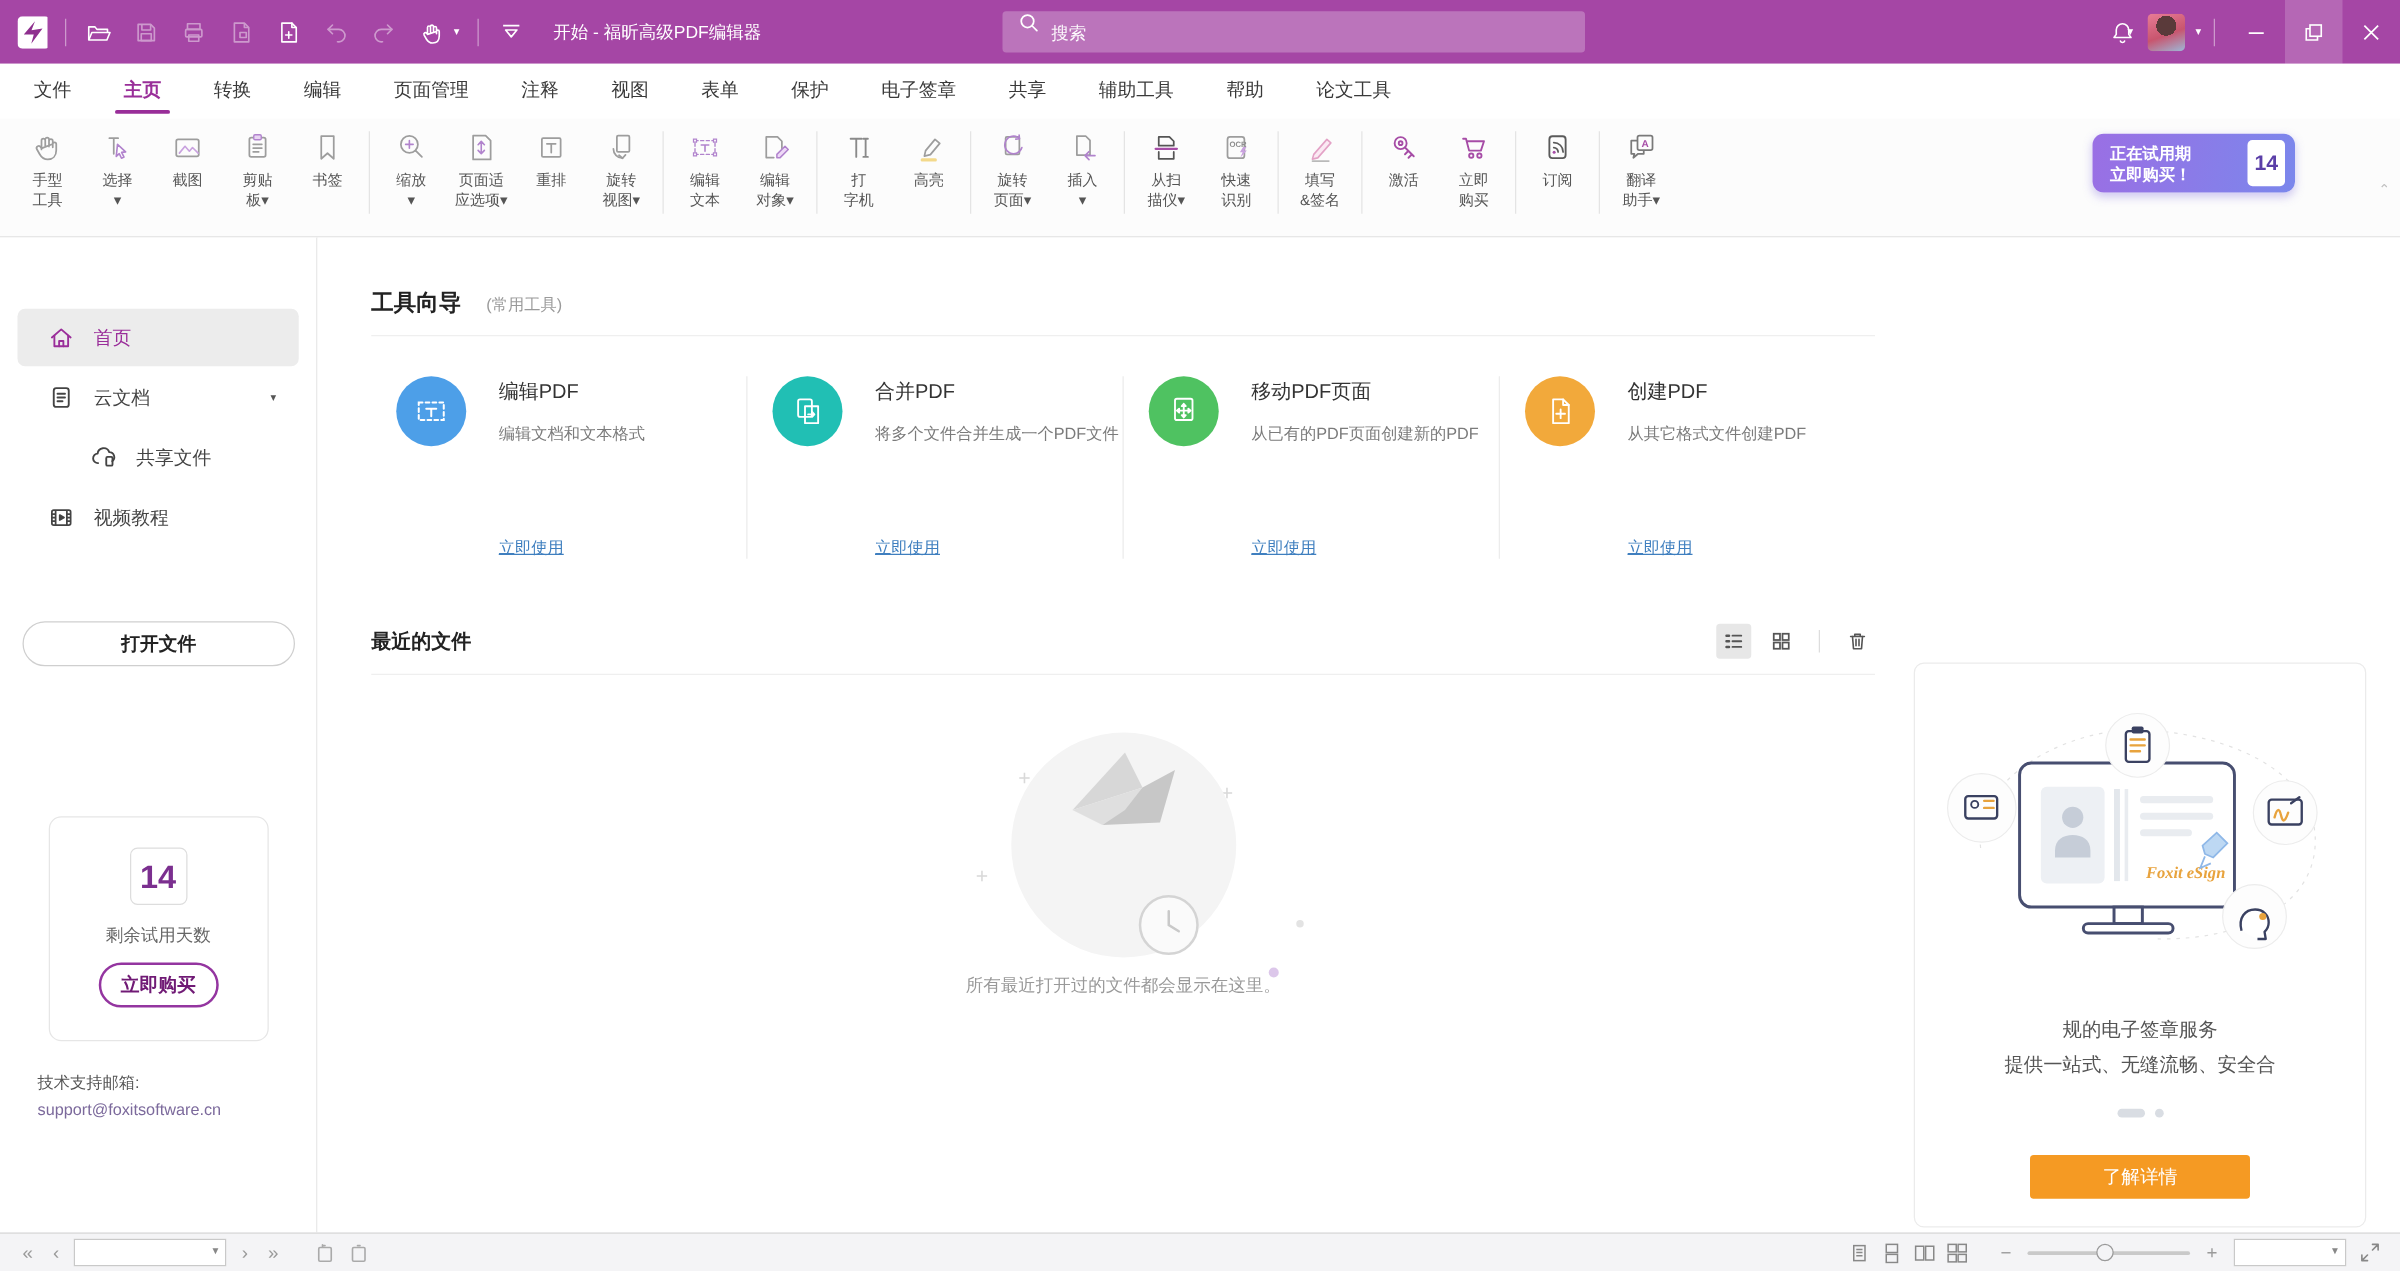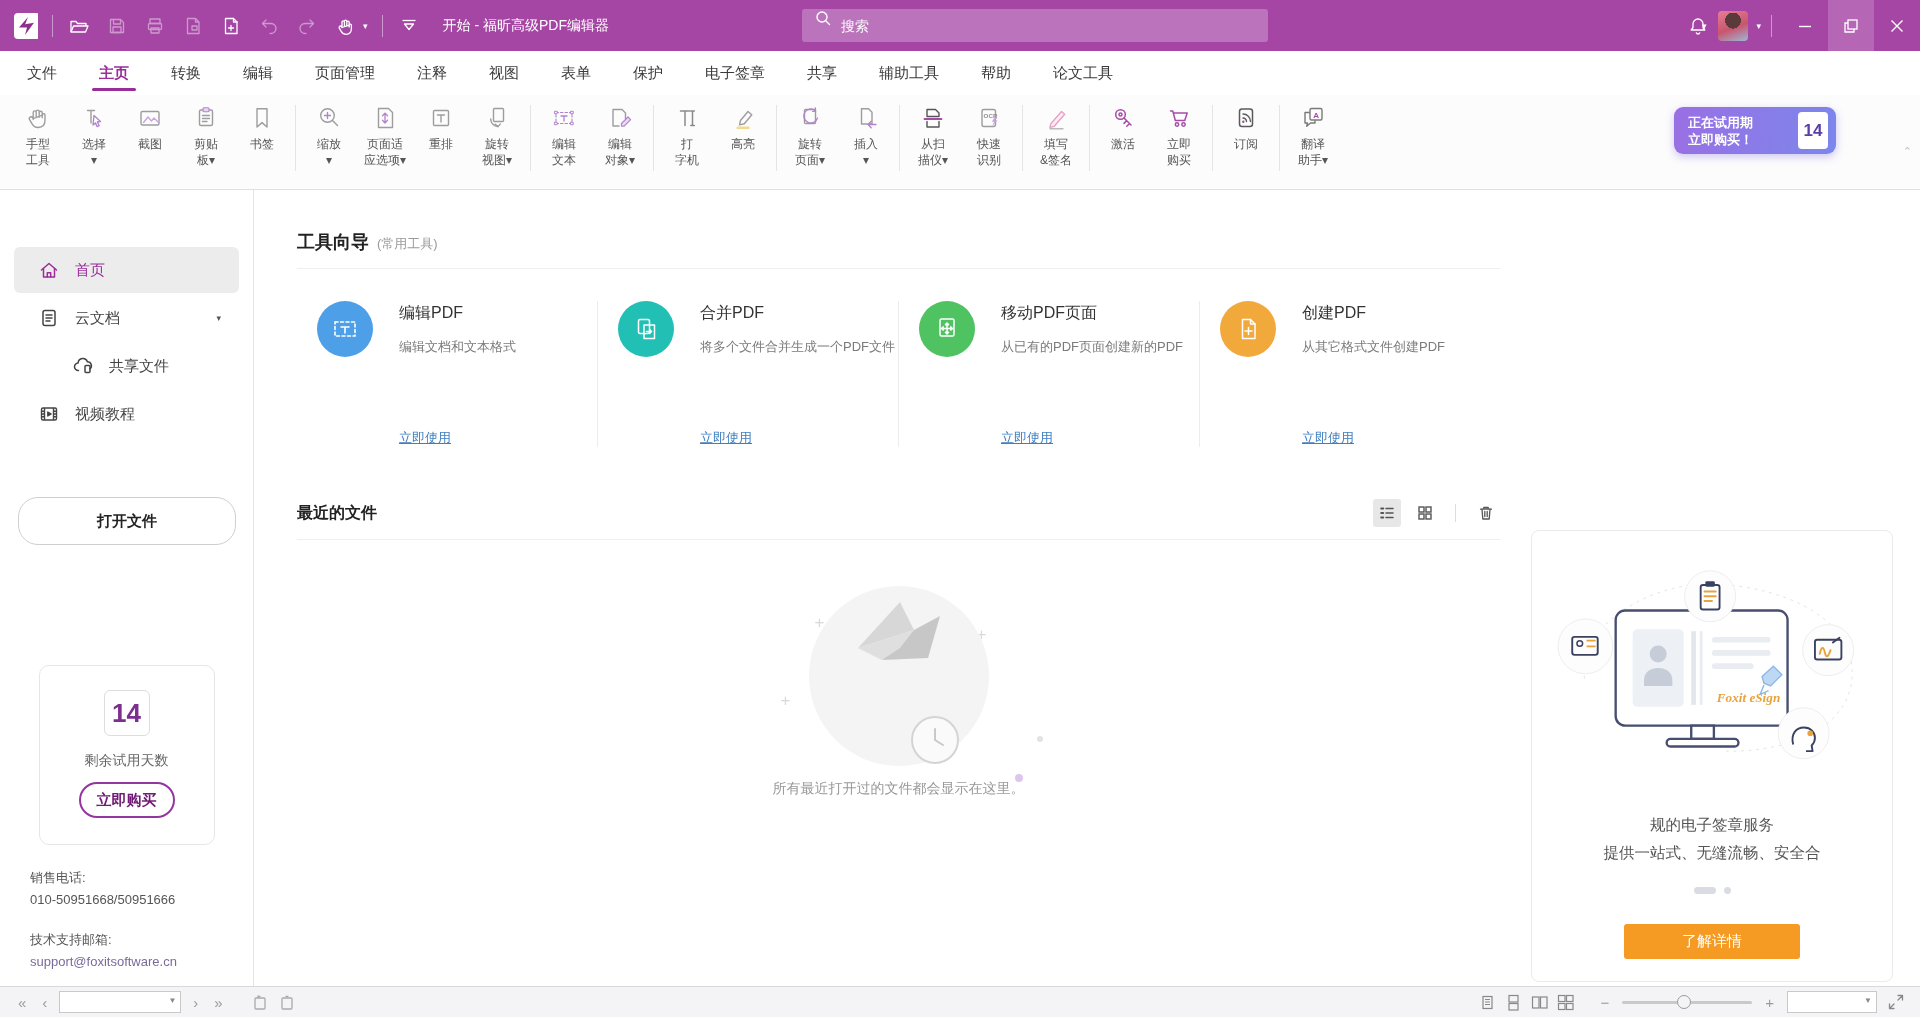--- a/index.html
+++ b/index.html
@@ -35,32 +35,32 @@
 .trial-badge{position:absolute;right:84px;top:12px;width:162px;height:47px;border-radius:9px;background:linear-gradient(100deg,#9a6fe4 0%,#7b87ec 100%);display:flex;align-items:center;padding:0 8px 0 14px;cursor:pointer;box-shadow:0 3px 8px rgba(120,100,220,.35)}
 .tb-txt{color:#fff;font-size:13px;line-height:17px;font-weight:bold;flex:1}
 .tb-days{width:30px;height:37px;background:#fff;border-radius:4px;color:#5b3fa8;font-weight:bold;font-size:17px;display:flex;align-items:center;justify-content:center}
 .rb-scroll{position:absolute;right:8px;top:50px;color:#c0c0c0;font-size:11px;cursor:pointer}
 
 #sidebar{position:absolute;left:0;top:190px;width:254px;height:796px;background:#fff;border-right:1px solid #e3e3e3;padding-top:55px}
 .side-item{margin:2px 14px;padding-left:24px;height:46px;border-radius:6px;display:flex;align-items:center;gap:15px;font-size:15px;color:#444;cursor:pointer}
 .side-item.active{background:#ececec;color:#9a2e9a}
 .side-item.sub{padding-left:58px}
 .side-caret{margin-left:auto;margin-right:18px;font-size:9px;color:#555}
-.open-file-btn{display:block;margin:60px 18px 0;width:218px;height:48px;border:1px solid #cfcfcf;border-radius:20px;background:#fff;font-size:15px;font-weight:bold;color:#222;cursor:pointer;font-family:inherit}
+.open-file-btn{display:block;margin:60px 18px 0;width:218px;height:36px;border:1px solid #cfcfcf;border-radius:20px;background:#fff;font-size:15px;font-weight:bold;color:#222;cursor:pointer;font-family:inherit}
 .trial-card{margin:120px auto 0;width:176px;height:180px;border:1px solid #e6e6e6;border-radius:10px;text-align:center;padding-top:24px}
 .tc-days{width:46px;height:46px;margin:0 auto;border:1px solid #ddd;border-radius:6px;font-size:26px;font-weight:bold;color:#7b2f8f;line-height:44px}
 .tc-label{margin-top:16px;font-size:14px;color:#666}
 .tc-buy{margin-top:12px;width:96px;height:36px;border:2px solid #9435a0;border-radius:18px;background:#fff;color:#701a75;font-size:15px;font-weight:bold;cursor:pointer;font-family:inherit}
 .contact{margin:22px 0 0 30px;font-size:13px;color:#555;line-height:22px}
 .contact .grp{margin-bottom:18px}
 .contact .email{color:#7c6a9c}
 
 #content{position:absolute;left:254px;top:190px;width:1666px;height:796px;background:#fff;overflow:hidden}
 .left-col{position:absolute;left:43px;top:0;width:1203px}
-.guide-head{margin-top:40px;display:flex;align-items:baseline;gap:8px;padding-bottom:14px;border-bottom:1px solid #efefef}
+.guide-head{margin-top:40px;display:flex;align-items:baseline;gap:20px;padding-bottom:14px;border-bottom:1px solid #efefef}
 .guide-title{font-size:18px;font-weight:bold;color:#222}
 .guide-sub{font-size:13px;color:#9a9a9a}
 .cards{display:flex;margin-top:32px}
 .gcard{flex:1;position:relative;height:146px;padding-left:20px;border-right:1px solid #ececec}
 .gcard:last-child{border-right:none}
 .gicon{width:56px;height:56px;border-radius:50%;display:flex;align-items:center;justify-content:center;float:left}
 .gtxt{margin-left:82px}
 .gtitle{font-size:16px;color:#333;padding-top:2px}
 .gdesc{font-size:13px;color:#7b7b7b;margin-top:14px}
 .glink{position:absolute;left:102px;bottom:0;font-size:13px;color:#3f7fbf;text-decoration:underline;cursor:pointer}
@@ -513,24 +513,20 @@
 
   <button class="open-file-btn">打开文件</button>
 
   <div class="trial-card">
     <div class="tc-days">14</div>
     <div class="tc-label">剩余试用天数</div>
     <button class="tc-buy">立即购买</button>
   </div>
 
   <div class="contact">
-    <div class="grp">
-      <div>销售电话:</div>
-      <div>010-50951668/50951666</div>
-    </div>
     <div class="grp">
       <div>技术支持邮箱:</div>
       <div class="email">support@foxitsoftware.cn</div>
     </div>
   </div>
 </div>
 
 <div id="content">
   <div class="left-col">
     <div class="guide-head">

